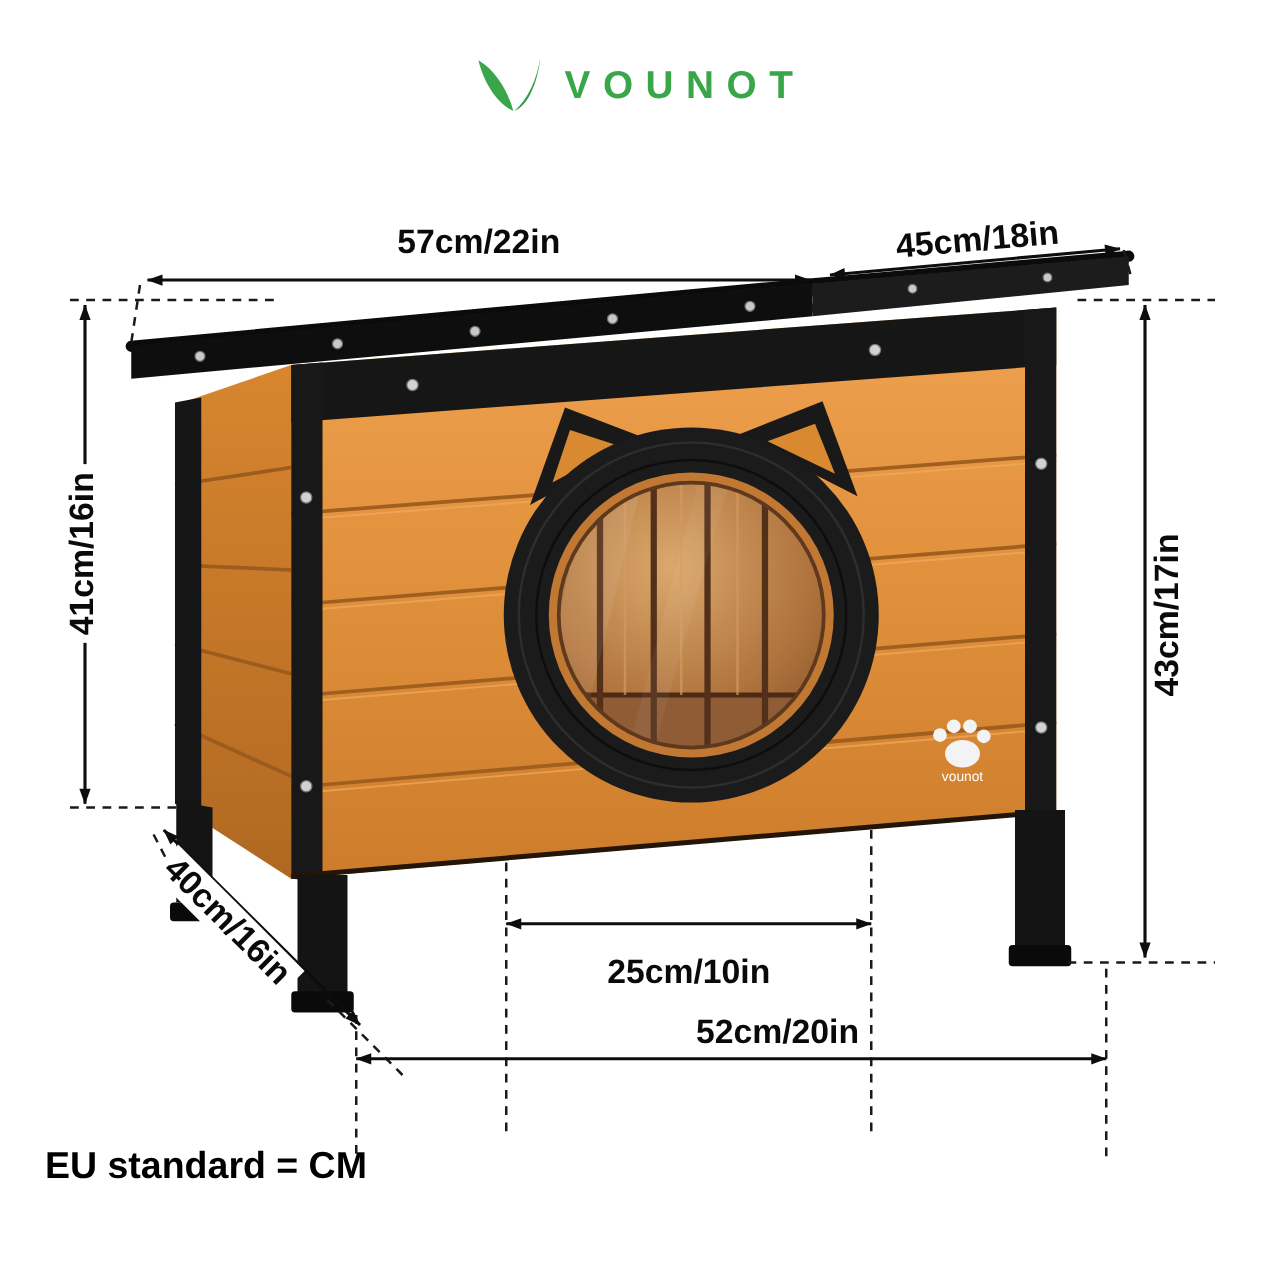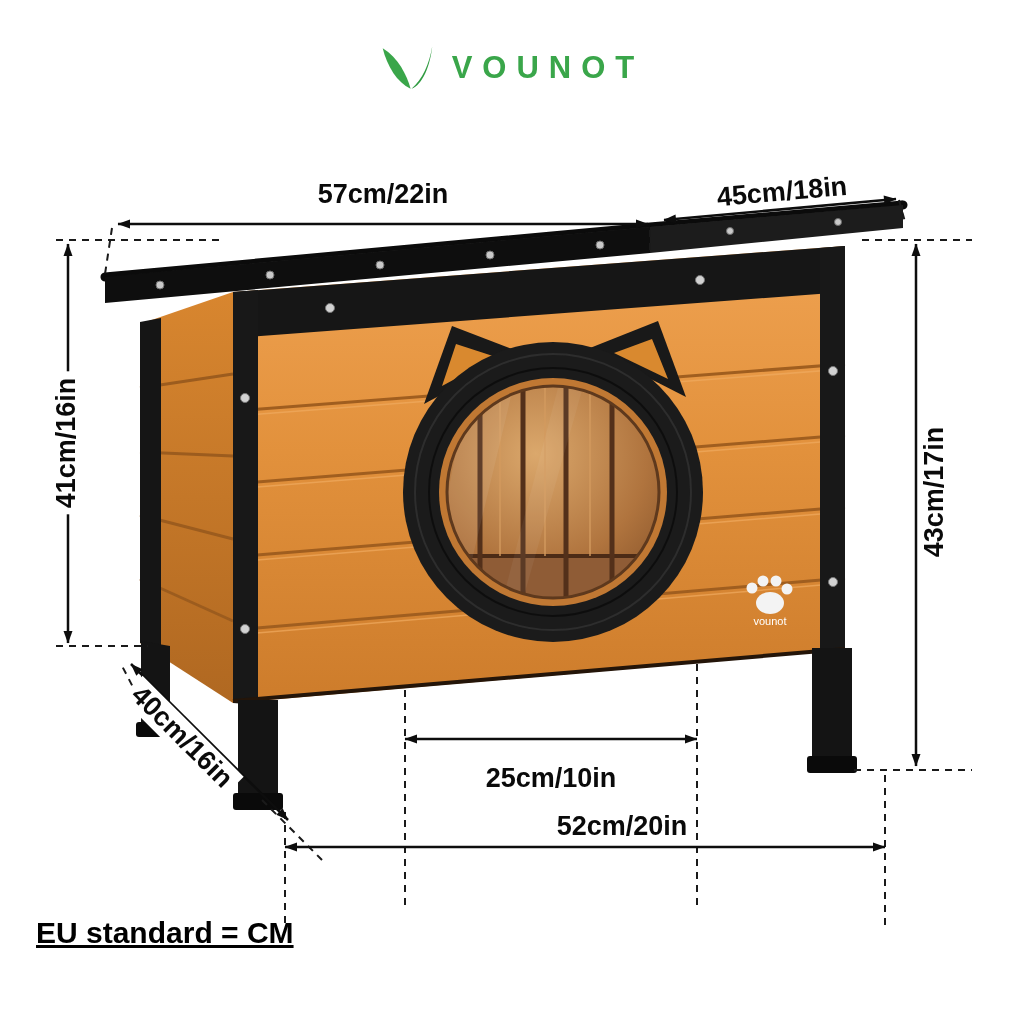--- a/index.html
+++ b/index.html
@@ -7,21 +7,21 @@
   .stage { position:absolute; inset:0; }
   svg.scene { position:absolute; left:0; top:0; }
   .logo { position:absolute; top:44px; left:0; width:100%; display:flex; justify-content:center; align-items:center; gap:18px; }
   .logo .word { color:#3aa64a; font-size:31px; font-weight:600; letter-spacing:10px; }
   .dim-label { position:absolute; font-size:27px; font-weight:700; color:#0a0a0a; white-space:nowrap; transform:translate(-50%,-50%); z-index:5; }
   .bg { background:#ffffff; padding:0 6px; }
   .r90 { transform:translate(-50%,-50%) rotate(-90deg); }
   .r45 { transform:translate(-50%,-50%) rotate(45deg); }
   .rm5 { transform:translate(-50%,-50%) rotate(-5deg); }
   .standards { position:absolute; left:36px; top:916px; font-size:30px; font-weight:700; color:#000; }
-  .standards .line { margin-bottom:13px;text-decoration:underline; }
+  .standards .line { margin-bottom:13px; }
   svg text { font-family:"Liberation Sans", sans-serif; }
 </style>
 </head>
 <body>
 
 <div class="stage">
 
   <div class="logo">
     <svg width="54" height="48" viewBox="0 0 60 50">
       <path d="M3,3 C8,23 19,41 34,48 C30,33 20,13 3,3 Z" fill="#3aa64a"></path>

